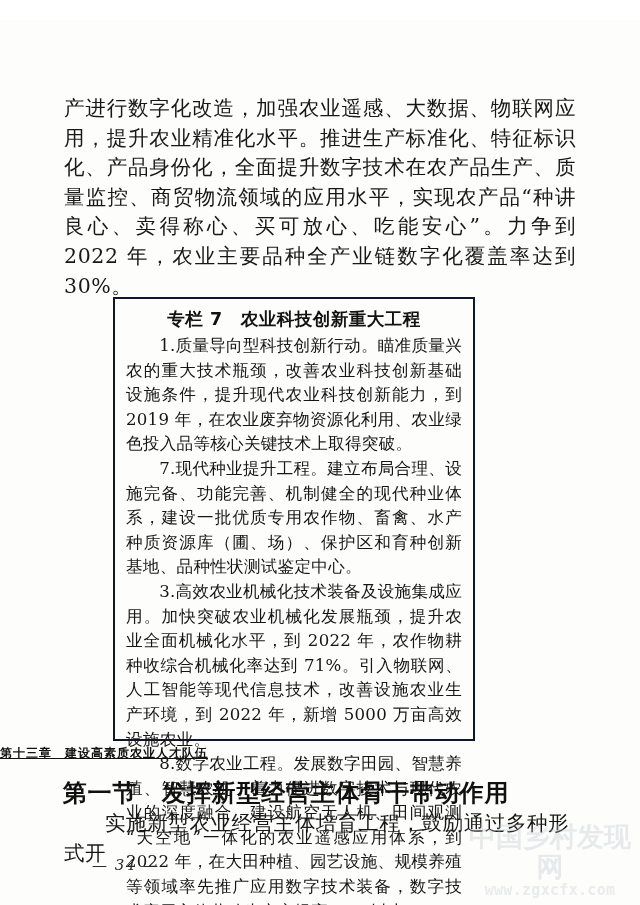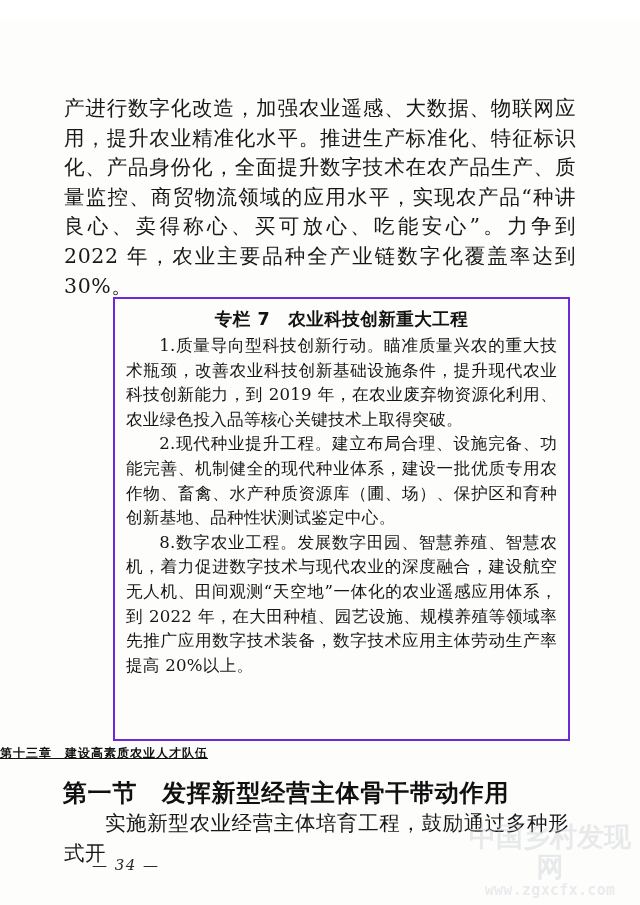--- a/index.html
+++ b/index.html
@@ -42,23 +42,23 @@
     margin: 0;
     color: #171717;
     font-weight: 500;
   }
 
   
   .box {
     position: absolute;
     left: 113px;
     top: 277px;
-    width: 457px;
+    width: 362px;
     height: 444px;
-    border: 2px solid #6d28d9;
+    border: 2px solid #0f172a;
     box-sizing: border-box;
     background: transparent;
   }
   .box-inner {
     padding: 6px 11px 0 11px;
   }
   .box-title {
     text-align: center;
     font-size: 17.5px;
     font-weight: bold;
@@ -163,21 +163,22 @@
 <div class="page">
 
   <div class="content">
     <p class="body-par">产进行数字化改造，加强农业遥感、大数据、物联网应用，提升农业精准化水平。推进生产标准化、特征标识化、产品身份化，全面提升数字技术在农产品生产、质量监控、商贸物流领域的应用水平，实现农产品“种讲良心、卖得称心、买可放心、吃能安心”。力争到 2022 年，农业主要品种全产业链数字化覆盖率达到 30%。</p>
   </div>
 
   <div class="box">
     <div class="box-inner">
       <div class="box-title">专栏 7　农业科技创新重大工程</div>
       <p class="box-par">1.质量导向型科技创新行动。瞄准质量兴农的重大技术瓶颈，改善农业科技创新基础设施条件，提升现代农业科技创新能力，到 2019 年，在农业废弃物资源化利用、农业绿色投入品等核心关键技术上取得突破。</p>
-      <p class="box-par">2.现代种业提升工程。建立布局合理、设施完备、功能完善、机制健全的现代种业体系，建设一批优质专用农作物、畜禽、水产种质资源库（圃、场）、保护区和育种创新基地、品种性状测试鉴定中心。</p>
+      <p class="box-par">7.现代种业提升工程。建立布局合理、设施完备、功能完善、机制健全的现代种业体系，建设一批优质专用农作物、畜禽、水产种质资源库（圃、场）、保护区和育种创新基地、品种性状测试鉴定中心。</p>
+      <p class="box-par">3.高效农业机械化技术装备及设施集成应用。加快突破农业机械化发展瓶颈，提升农业全面机械化水平，到 2022 年，农作物耕种收综合机械化率达到 71%。引入物联网、人工智能等现代信息技术，改善设施农业生产环境，到 2022 年，新增 5000 万亩高效设施农业。</p>
       <p class="box-par">8.数字农业工程。发展数字田园、智慧养殖、智慧农机，着力促进数字技术与现代农业的深度融合，建设航空无人机、田间观测“天空地”一体化的农业遥感应用体系，到 2022 年，在大田种植、园艺设施、规模养殖等领域率先推广应用数字技术装备，数字技术应用主体劳动生产率提高 20%以上。</p>
     </div>
   </div>
 
   <div class="chapter-heading">第十三章　建设高素质农业人才队伍</div>
 
   <div class="section-heading">第一节　发挥新型经营主体骨干带动作用</div>
 
   <p class="tail-par">实施新型农业经营主体培育工程，鼓励通过多种形式开</p>
 

